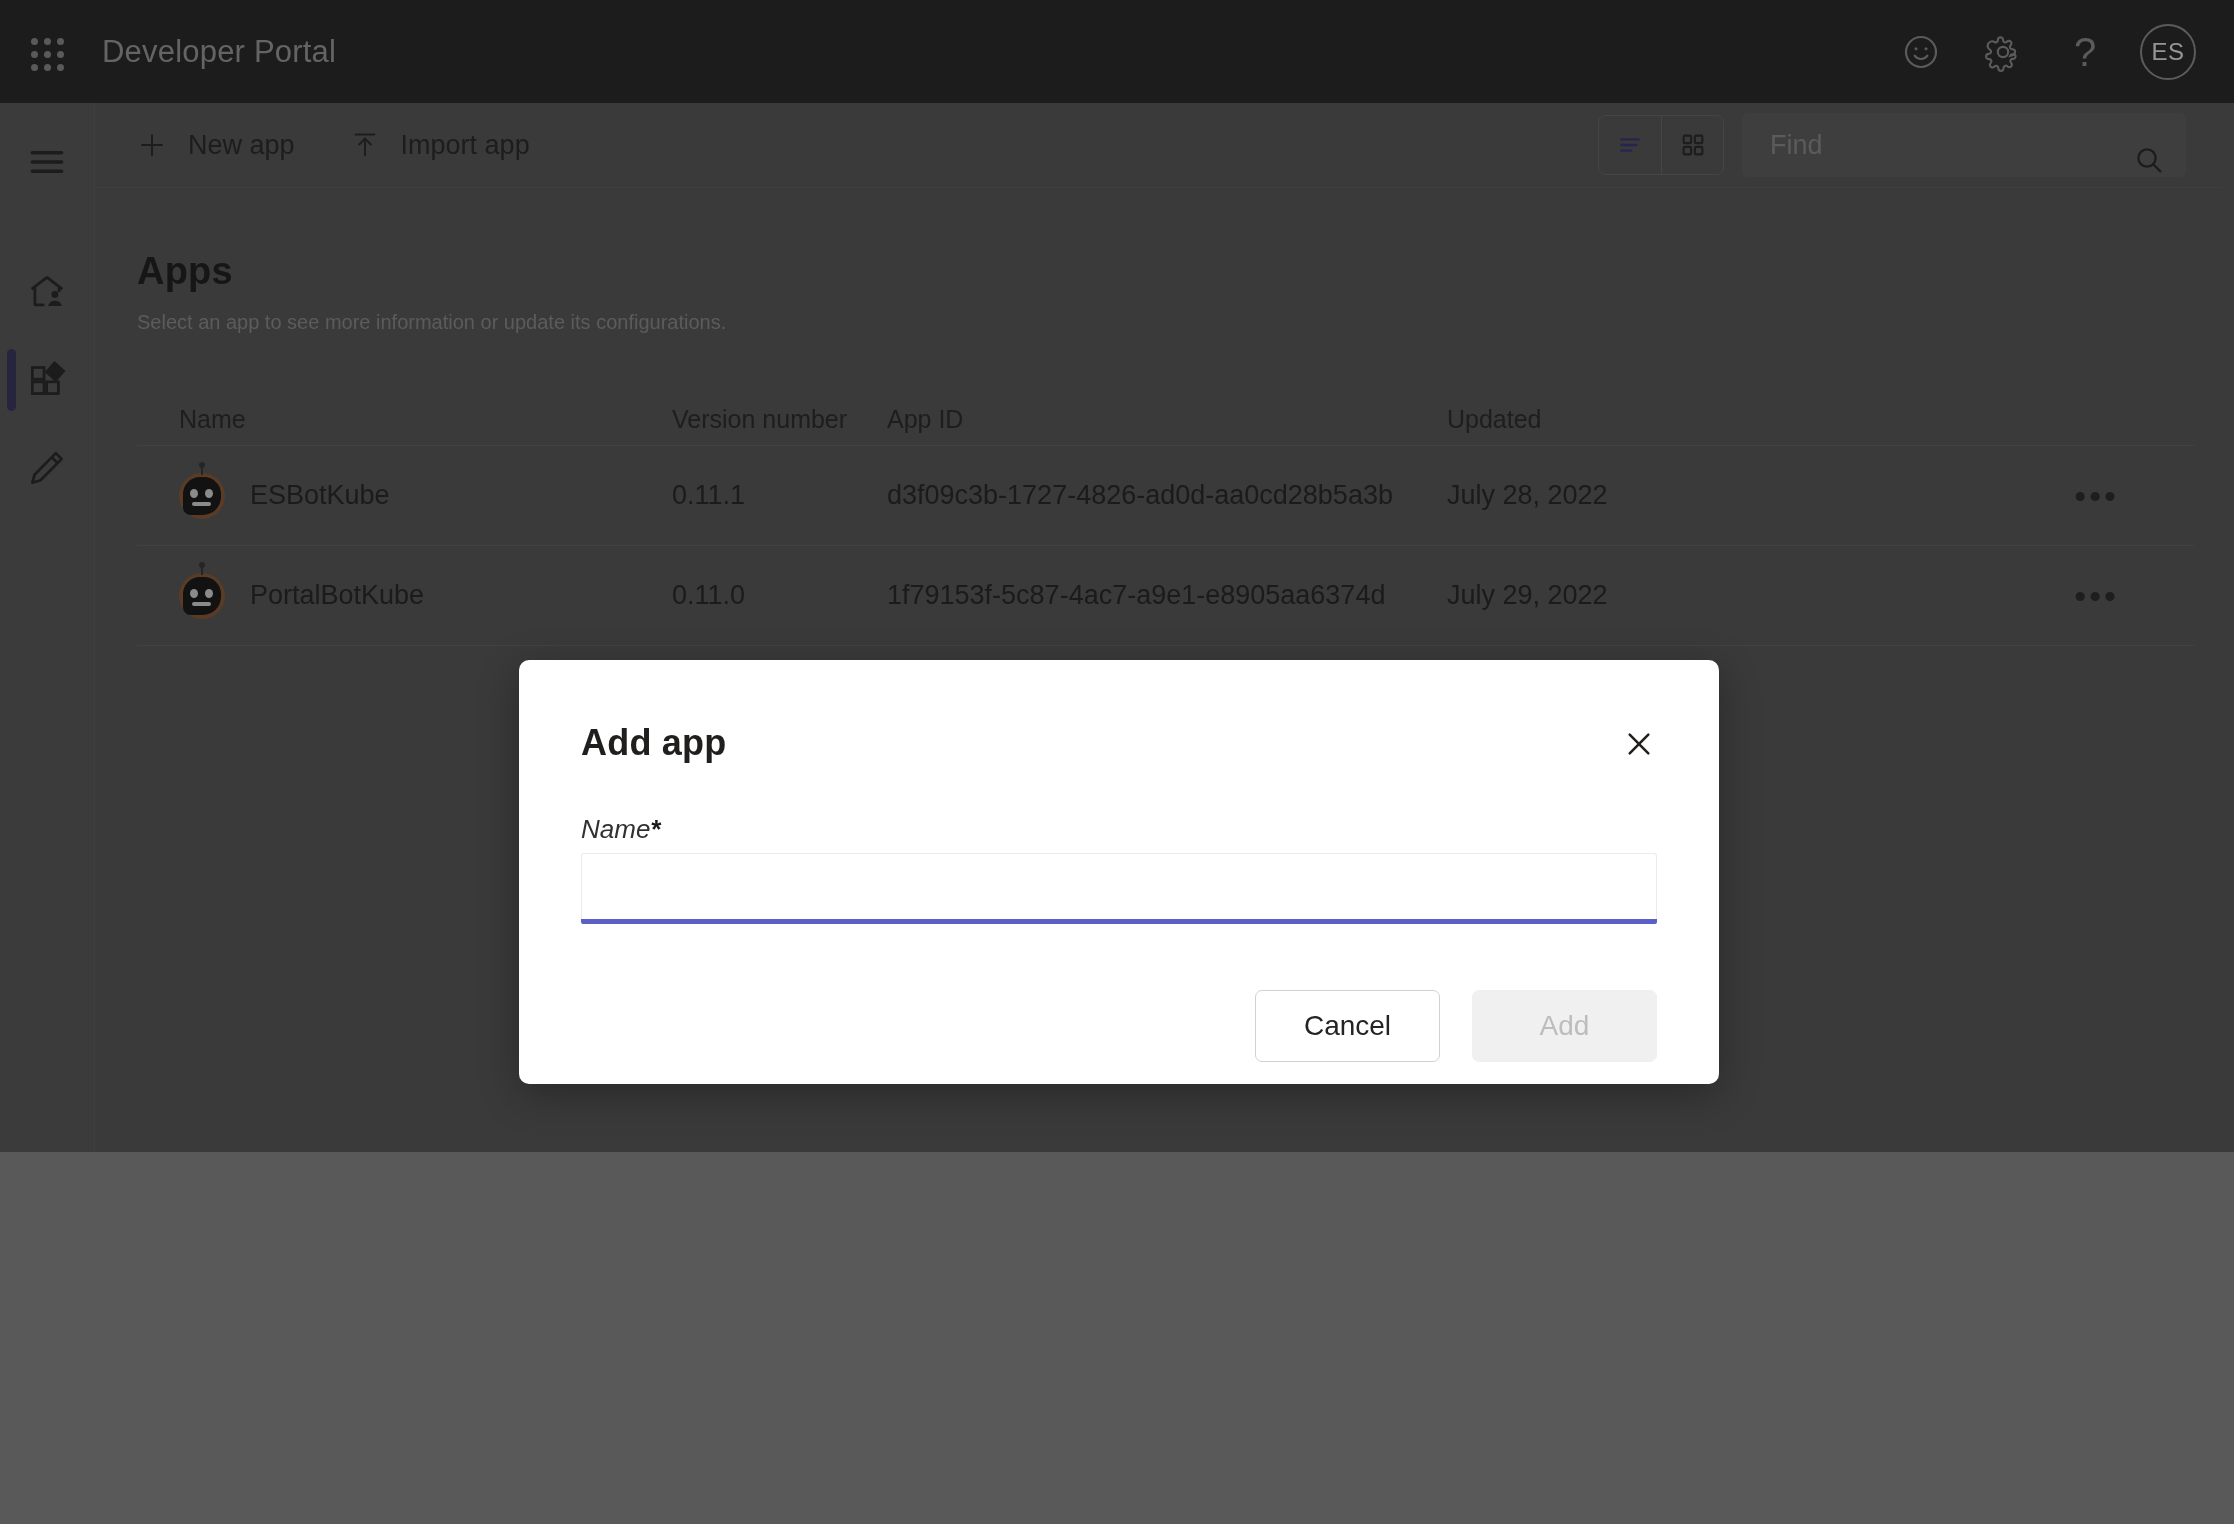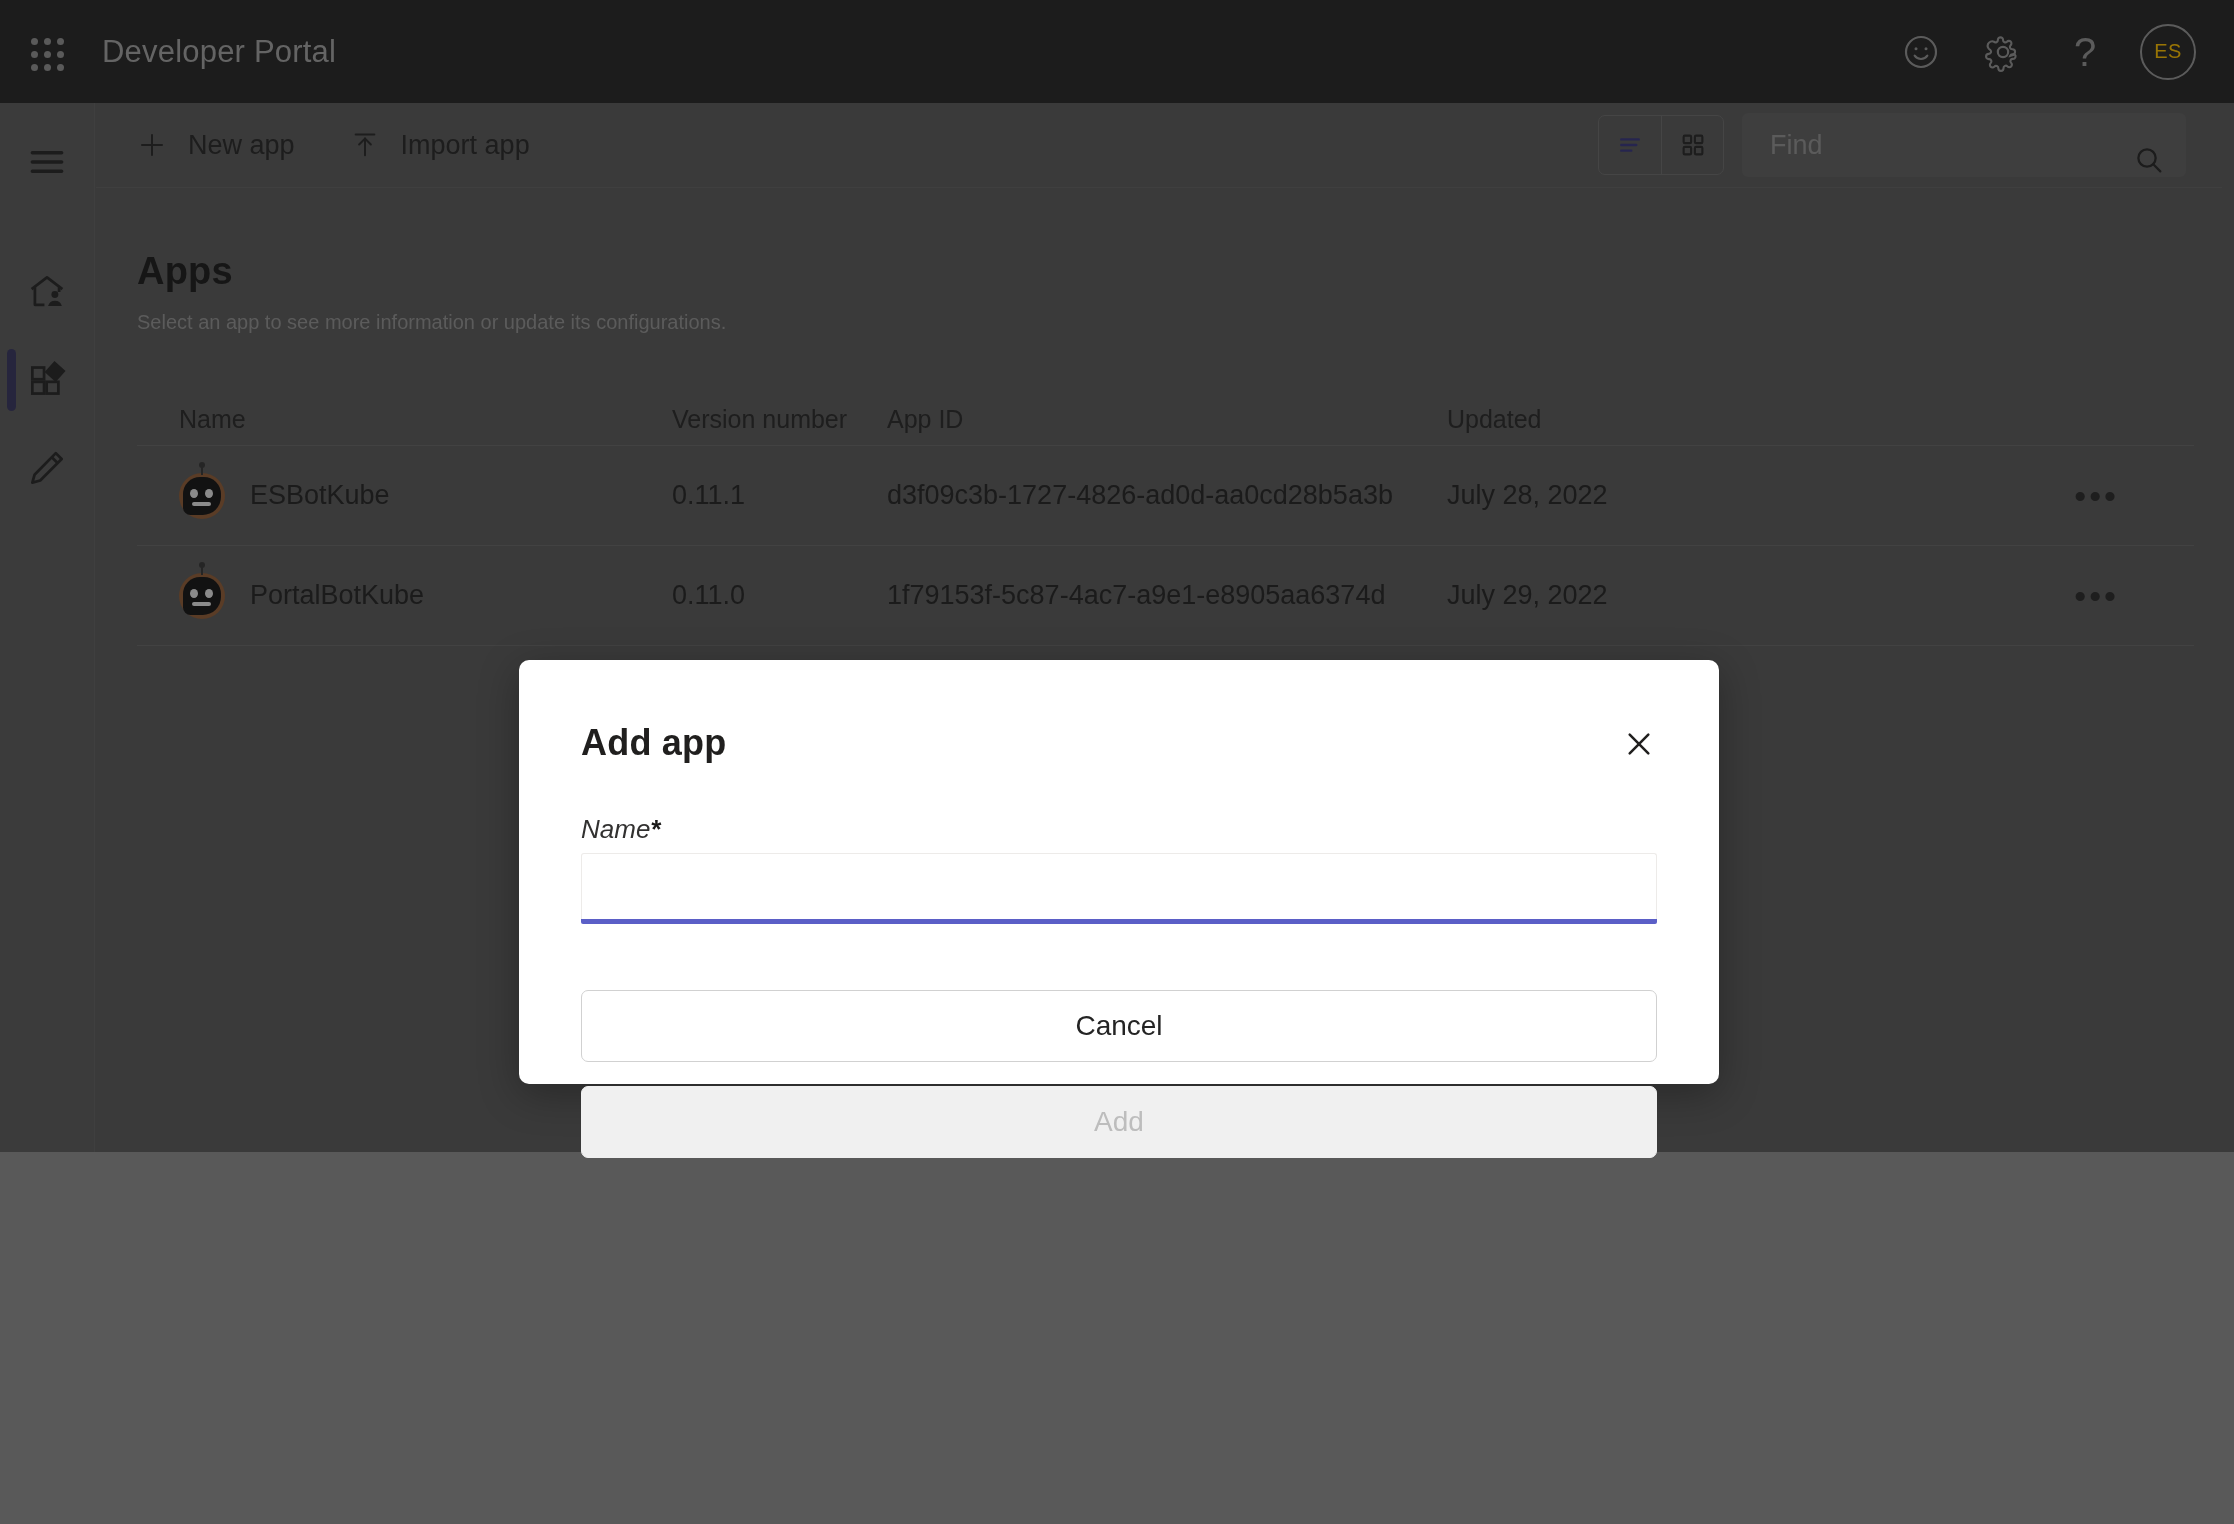--- a/index.html
+++ b/index.html
@@ -32,21 +32,21 @@
   .header-right { margin-left: auto; display: flex; align-items: center; gap: 28px; padding-right: 38px; }
   .hdr-icon {
     width: 54px; height: 54px; display: flex; align-items: center; justify-content: center;
     color: #8d8d8d; cursor: pointer;
   }
   .hdr-icon svg { display: block; }
   .qmark { font-size: 40px; color: #8d8d8d; line-height: 1; font-weight: 400; }
   .avatar {
     width: 56px; height: 56px; border-radius: 50%; border: 2px solid #8d8d8d;
     display: flex; align-items: center; justify-content: center;
-    color: #eab308; font-size: 20px; letter-spacing: .5px; cursor: pointer;
+    color: #e5e5e5; font-size: 24px; letter-spacing: .5px; cursor: pointer;
   }
 
   
   .rail {
     position: absolute; top: 103px; left: 0; width: 95px; bottom: 0;
     background: #5b5b5b; border-right: 1px solid #616161;
     display: flex; flex-direction: column; align-items: center;
   }
   .rail-btn {
     position: relative; width: 95px; height: 88px;
@@ -169,21 +169,21 @@
   .field-input-wrap {
     position: relative; margin-top: 8px; height: 66px;
     border: 1px solid #edebe9; border-bottom: none; border-radius: 3px 3px 0 0;
   }
   .field-input {
     width: 100%; height: 100%; border: none; outline: none; background: transparent;
     font-size: 27px; color: #201f1e; padding: 0 14px;
     font-family: "Liberation Sans", sans-serif;
   }
   .field-underline { height: 5px; background: #5b5fc7; border-radius: 0 0 2px 2px; }
-  .modal-actions { display: flex; justify-content: flex-end; gap: 24px; margin-top: 66px; flex-direction: column; }
+  .modal-actions { display: flex; justify-content: flex-end; gap: 32px; margin-top: 66px; }
   .btn {
     min-width: 185px; height: 72px; border-radius: 7px; font-size: 28px;
     display: flex; align-items: center; justify-content: center; cursor: pointer;
     font-family: "Liberation Sans", sans-serif;
   }
   .btn-secondary { background: #ffffff; border: 1px solid #d1d1d1; color: #242424; }
   .btn-disabled { background: #f0f0f0; border: 1px solid #f0f0f0; color: #bdbdbd; cursor: default; }
 </style>
 </head>
 <body>

